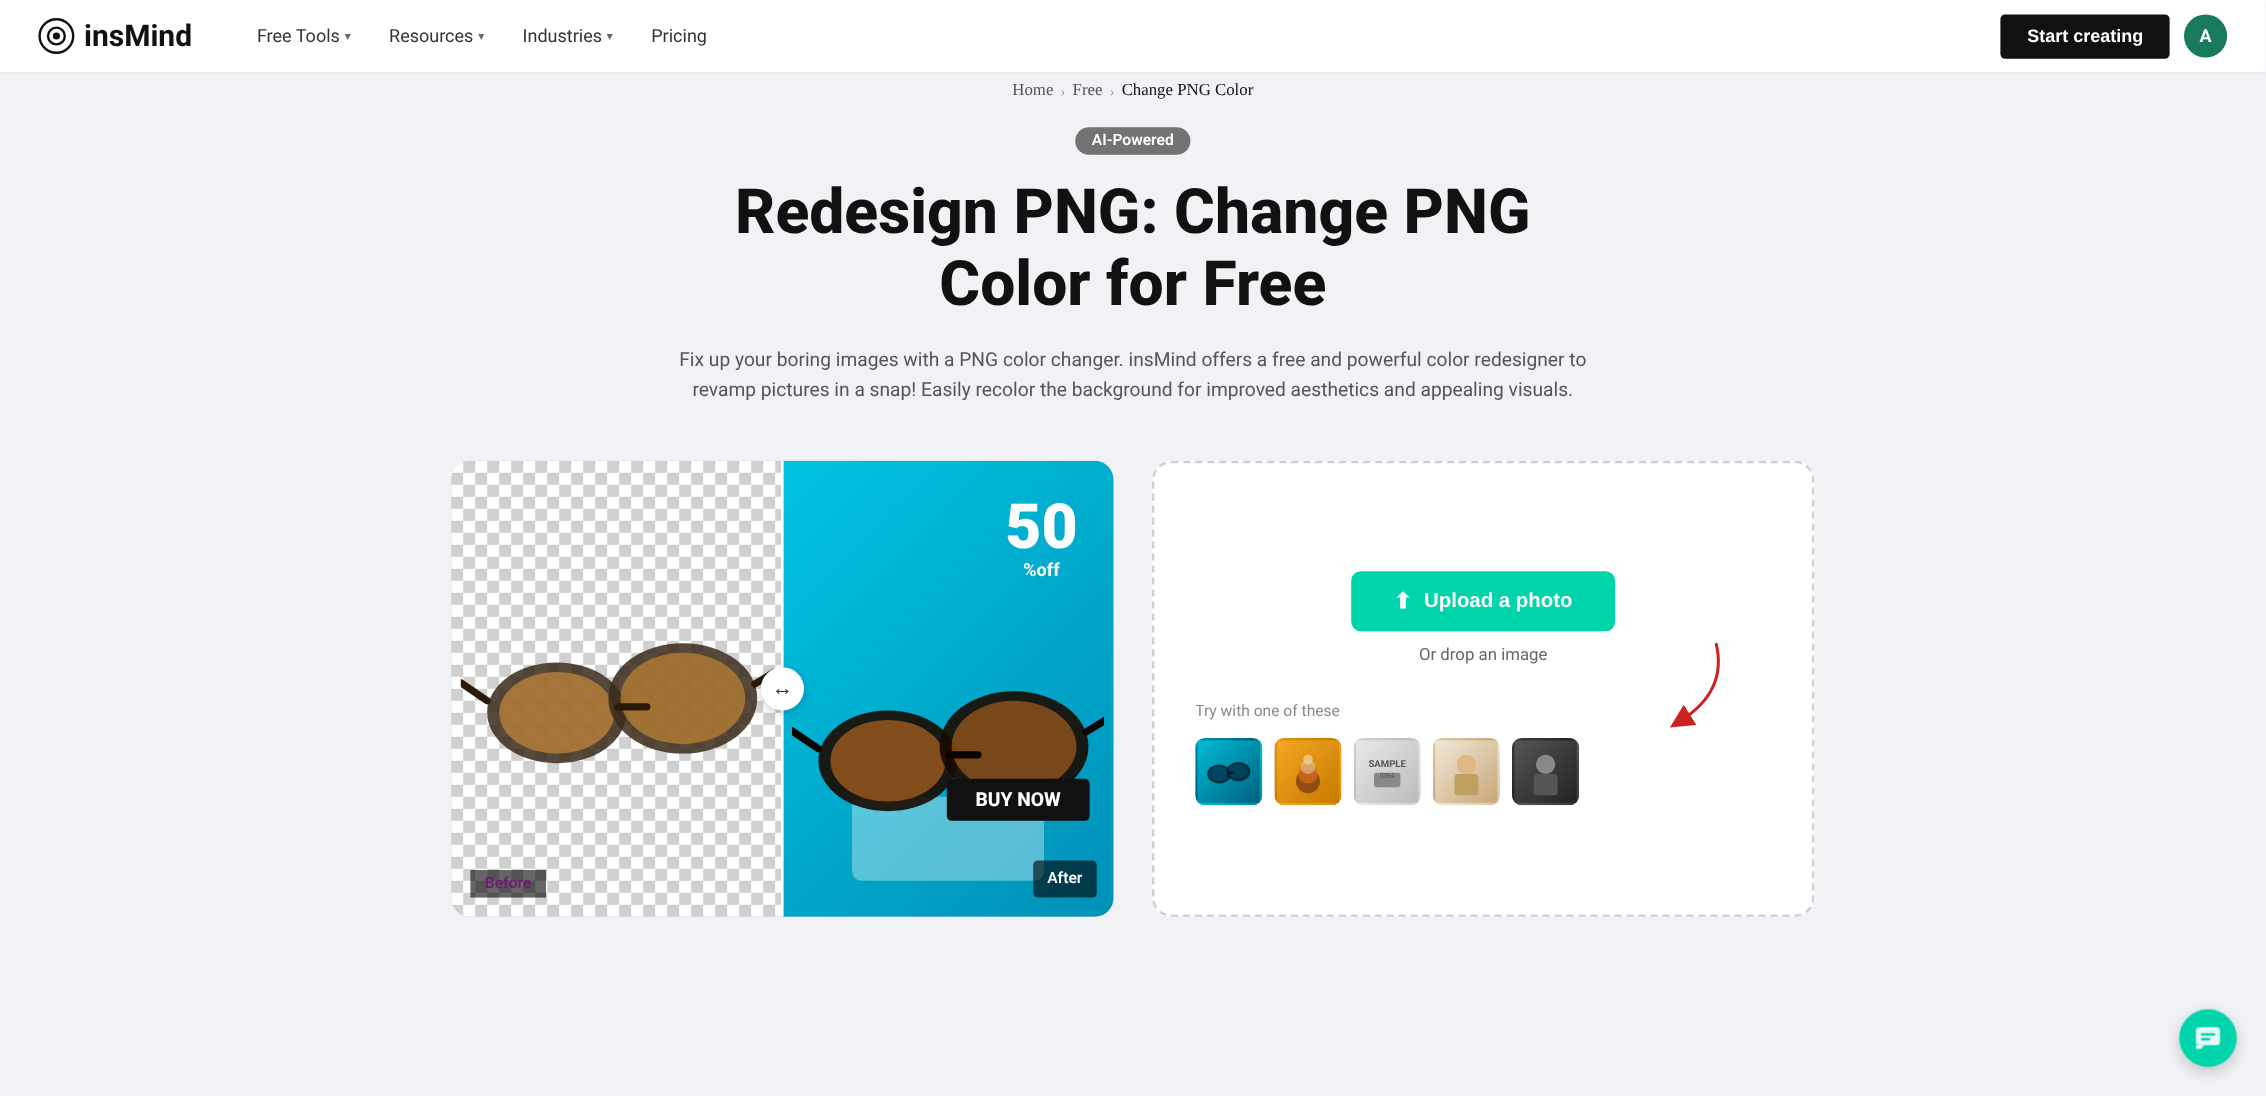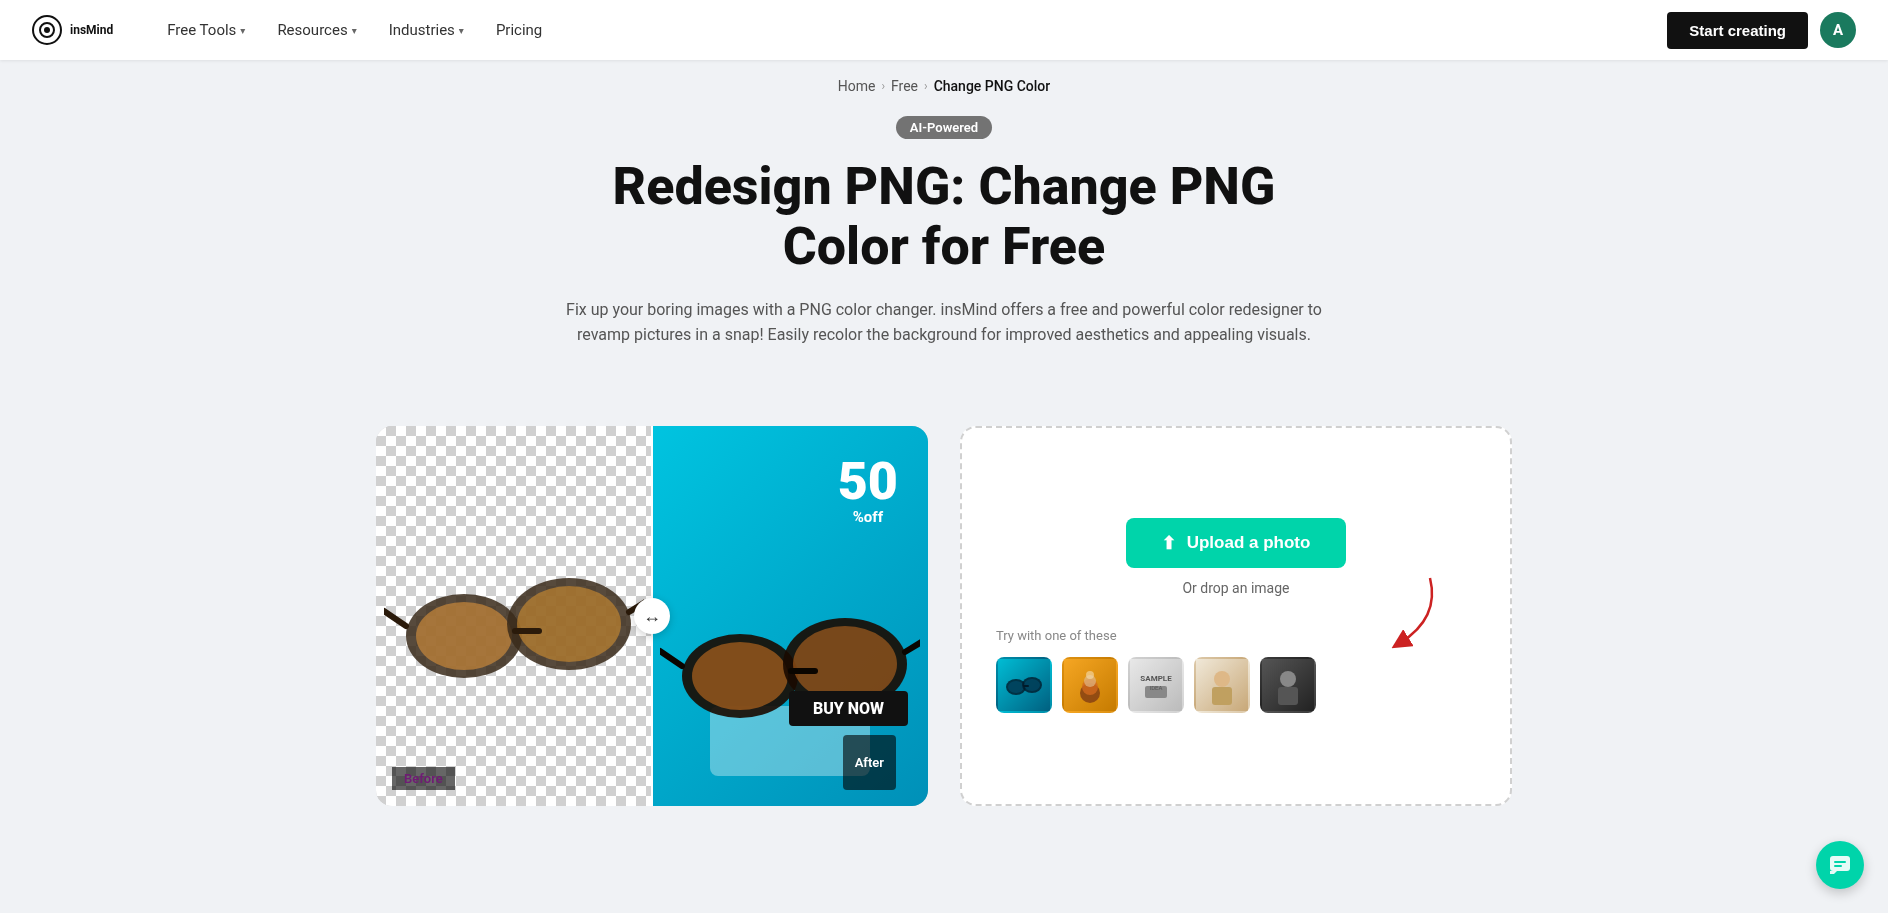--- a/index.html
+++ b/index.html
@@ -19,21 +19,21 @@
       padding: 0 32px;
       box-shadow: 0 1px 3px rgba(0,0,0,0.08);
       position: relative;
       z-index: 10;
     }
     .navbar-logo {
       display: flex;
       align-items: center;
       gap: 8px;
       font-weight: 700;
-      font-size: 12px;
+      font-size: 25px;
       color: #111;
       text-decoration: none;
       margin-right: 40px;
     }
     .logo-icon {
       width: 30px;
       height: 30px;
       border-radius: 50%;
       border: 2.5px solid #111;
       display: flex;
@@ -90,24 +90,25 @@
       font-weight: 700;
       font-size: 15px;
       cursor: pointer;
     }
 
     
     .breadcrumb {
       display: flex;
       align-items: center;
       gap: 6px;
-      padding: 18px 0 12px;
+      padding: 8px 0 12px;
       justify-content: center;
       font-size: 14px;
       color: #555;
+      font-family: Liberation Serif, serif;
     }
     .breadcrumb a { color: #555; text-decoration: none; }
     .breadcrumb-sep { color: #999; font-size: 12px; }
     .breadcrumb-current { color: #111; font-weight: 500; }
 
     
     .main-content {
       max-width: 1200px;
       margin: 0 auto;
       padding: 0 32px;
@@ -144,21 +145,20 @@
       max-width: 760px;
       margin: 16px auto;
       line-height: 1.6;
     }
 
     
     .two-col {
       display: grid;
       grid-template-columns: 1fr 1fr;
       gap: 32px;
-      margin-top: 32px;
       align-items: stretch;
     }
 
     
     .image-comparison {
       border-radius: 16px;
       overflow: hidden;
       position: relative;
       background: #ccc;
       min-height: 380px;
@@ -247,26 +247,26 @@
       background: rgba(0,0,0,0.6);
       color: #701a75;
       font-size: 13px;
       font-weight: 600;
       padding: 4px 12px;
       border-radius: 0;
     }
     .label-after {
       position: absolute;
       bottom: 16px;
-      right: 32px;
+      right: 14px;
       background: rgba(0,0,0,0.6);
       color: #fff;
       font-size: 13px;
       font-weight: 600;
-      padding: 20px 12px;
+      padding: 8px 12px;
       border-radius: 4px;
     }
 
     
     .upload-panel {
       background: #fff;
       border-radius: 16px;
       border: 2px dashed #d0d0d0;
       display: flex;
       flex-direction: column;

